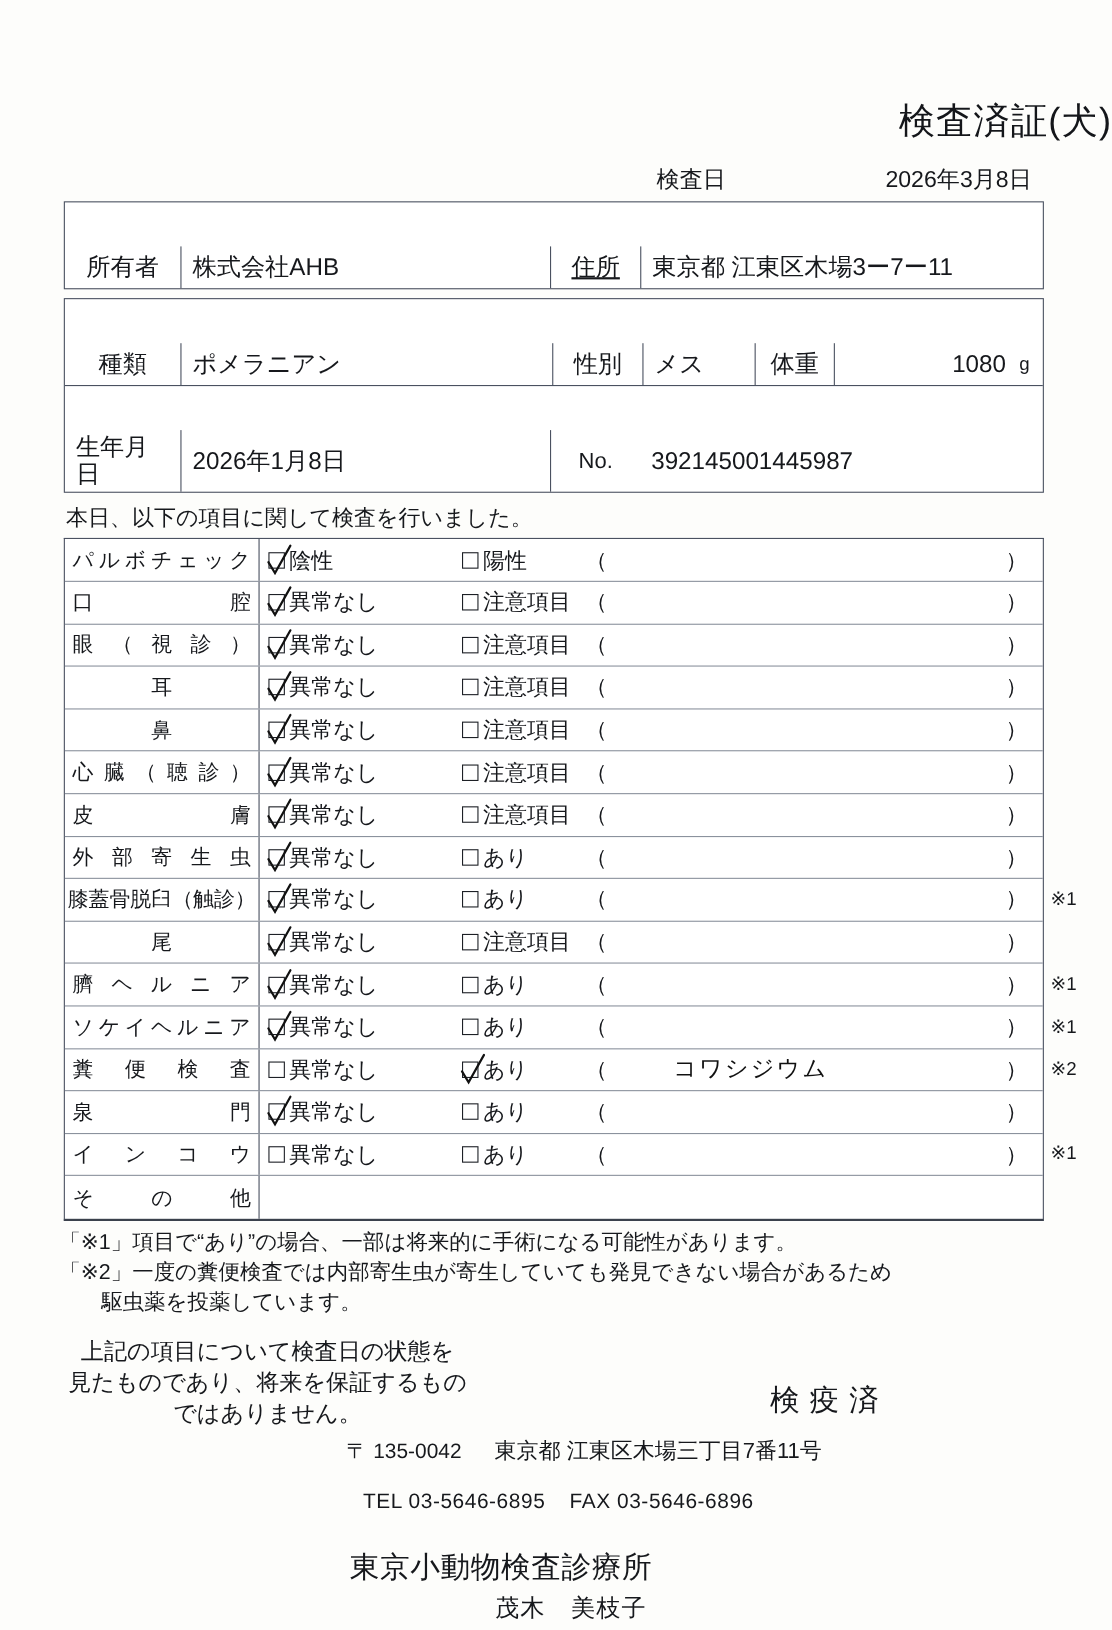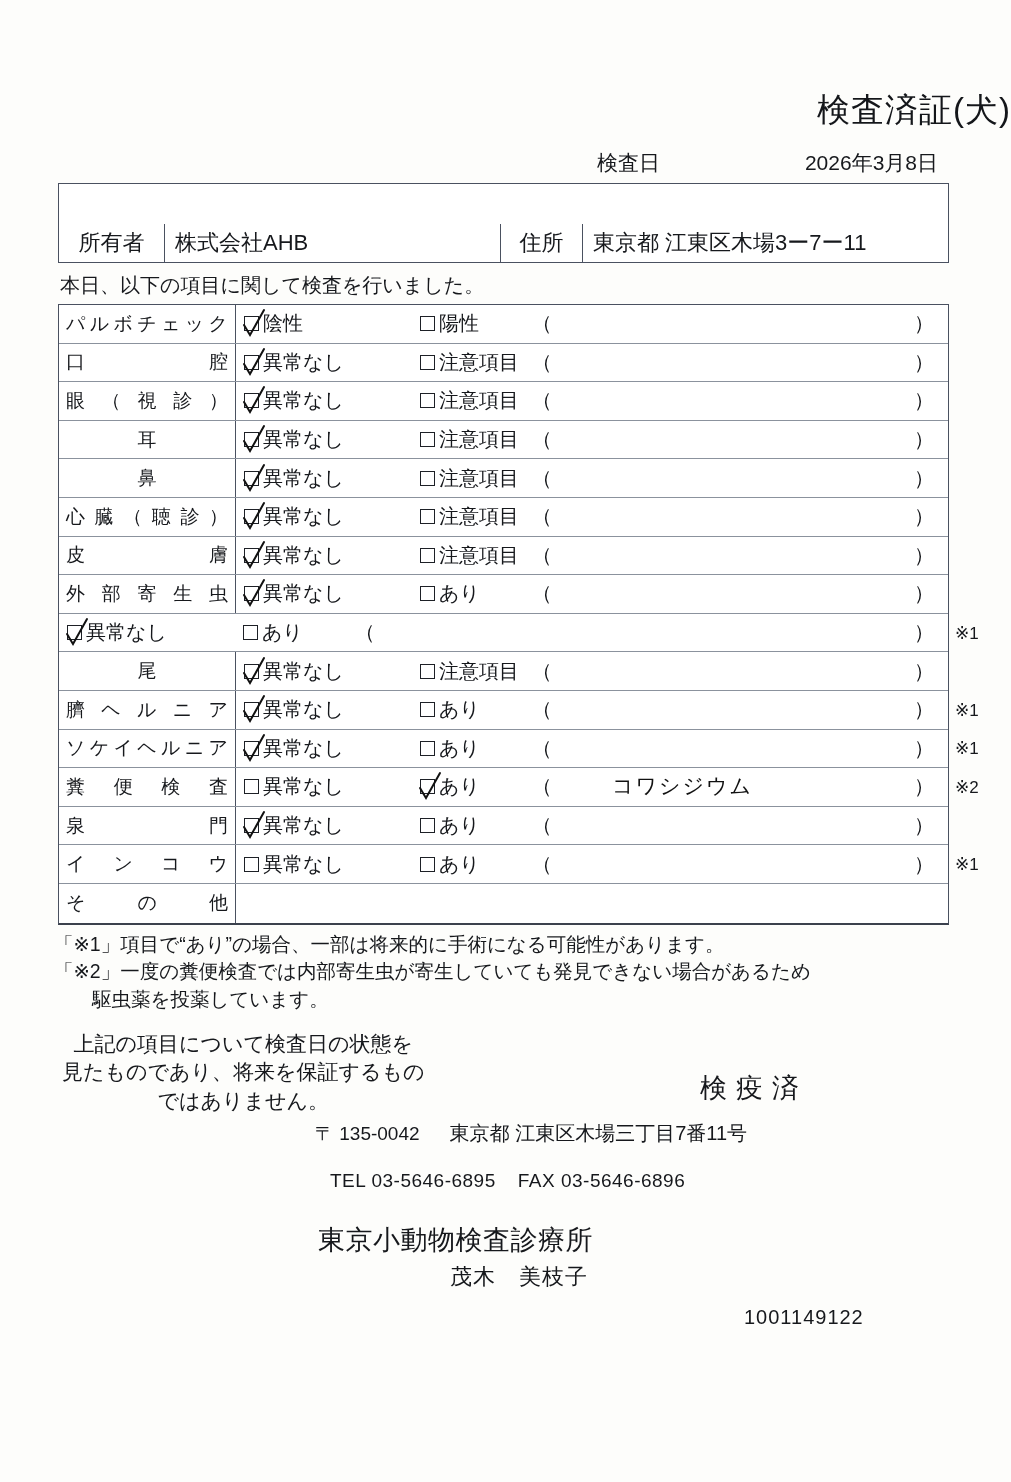--- a/index.html
+++ b/index.html
@@ -51,21 +51,21 @@
     display: flex;
     align-items: center;
     min-height: 38px;
     line-height: 1.1;
     margin-top: 40px;
   }
   .divider { border-left: 1.6px solid #4a5160; }
 
   .c-owner-lbl { width: 105px; justify-content: center; }
   .c-owner-val { flex: 1; }
-  .c-addr-lbl  { width: 82px; justify-content: center; }
+  .c-addr-lbl  { width: 82px; justify-content: center; text-decoration: underline; }
   .c-addr-val  { width: 366px; }
 
   .c-kind-lbl  { width: 105px; justify-content: center; }
   .c-kind-val  { flex: 1; }
   .c-sex-lbl   { width: 82px; justify-content: center; }
   .c-sex-val   { width: 102px; }
   .c-wt-lbl    { width: 72px; justify-content: center; }
   .c-wt-val    { width: 190px; justify-content: flex-end; }
   .wt-num { }
   .wt-unit { font-size: 17px; margin-left: 12px; margin-right: 2px; }
@@ -266,20 +266,39 @@
 
 <div class="infowrap">
 
   <div class="box">
     <div class="cell c-owner-lbl">所有者</div>
     <div class="cell c-owner-val divider">株式会社AHB</div>
     <div class="cell c-addr-lbl divider">住所</div>
     <div class="cell c-addr-val divider">東京都 江東区木場3ー7ー11</div>
   </div>
 
+  <div class="box" style="display:block;border-bottom:1.6px solid #4a5160;">
+    <div style="display:flex;border-bottom:1.6px solid #4a5160;">
+      <div class="cell c-kind-lbl">種類</div>
+      <div class="cell c-kind-val divider">ポメラニアン</div>
+      <div class="cell c-sex-lbl divider">性別</div>
+      <div class="cell c-sex-val divider">メス</div>
+      <div class="cell c-wt-lbl divider">体重</div>
+      <div class="cell c-wt-val divider">
+        <span class="wt-num">1080</span>
+        <span class="wt-unit">g</span>
+      </div>
+    </div>
+    <div style="display:flex;">
+      <div class="cell c-dob-lbl">生年月日</div>
+      <div class="cell c-dob-val divider">2026年1月8日</div>
+      <div class="cell c-no-lbl divider">No.</div>
+      <div class="cell c-no-val">392145001445987</div>
+    </div>
+  </div>
 
 </div>
 
 <div class="intro">本日、以下の項目に関して検査を行いました。</div>
 
 <div class="examtable" id="exam-table">
     <div class="exrow">
       <div class="ex-label justify">
         <span>パ</span>
         <span>ル</span>
@@ -490,20 +509,21 @@
           <span class="chkbox"></span>
           <span>あり</span>
         </div>
         <div class="paren">
           <span>（</span>
           <span>）</span>
         </div>
       </div>
     </div>
     <div class="exrow">
+      <div class="ex-label center">膝蓋骨脱臼（触診）</div>
       <span class="starmark">※1</span>
       <div class="ex-opts">
         <div class="opt opt1">
           <span class="chkbox">
             <span class="tick">
               <svg width="26" height="30" viewBox="0 0 26 30">
                 <path d="M2 17 L8 27 L22 2" stroke="#111" stroke-width="2" fill="none" stroke-linecap="round"></path>
               </svg>
             </span>
           </span>

